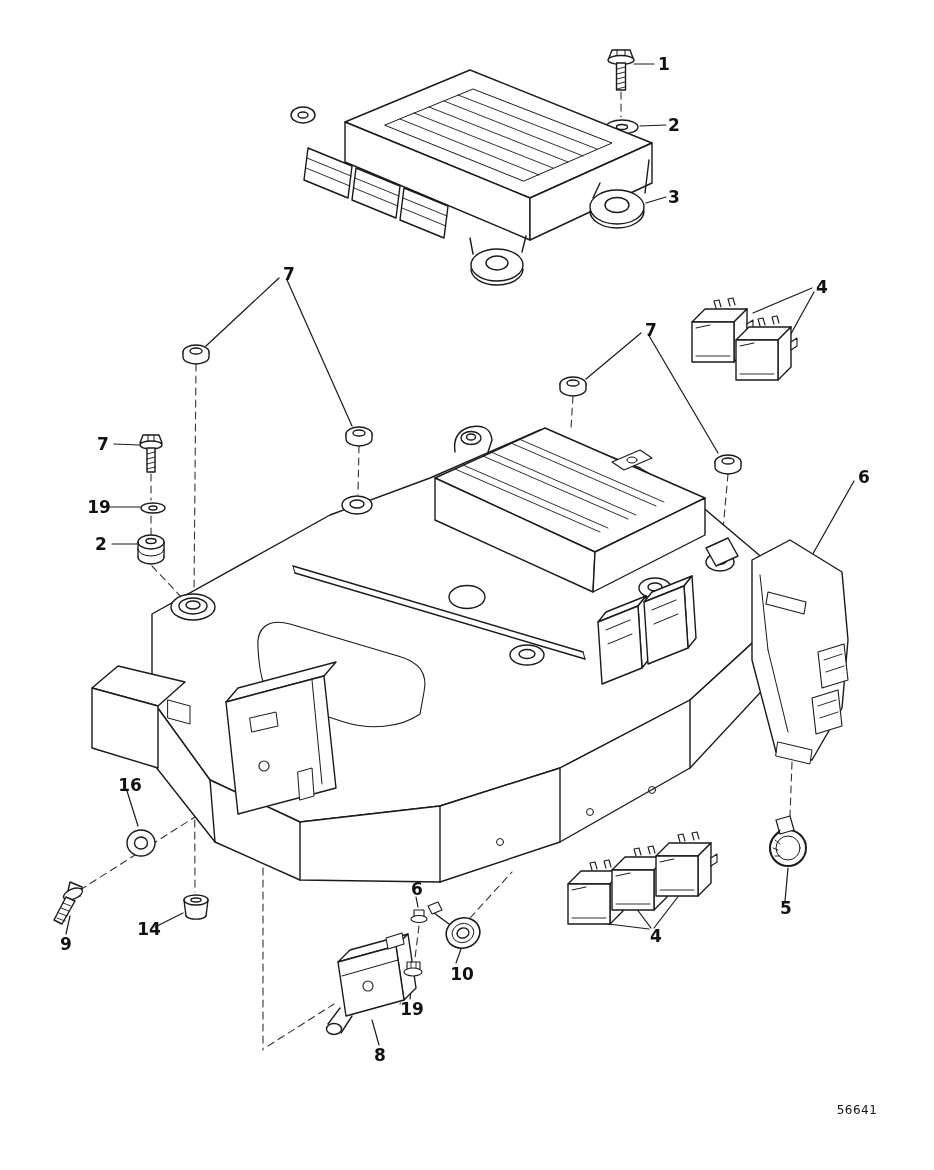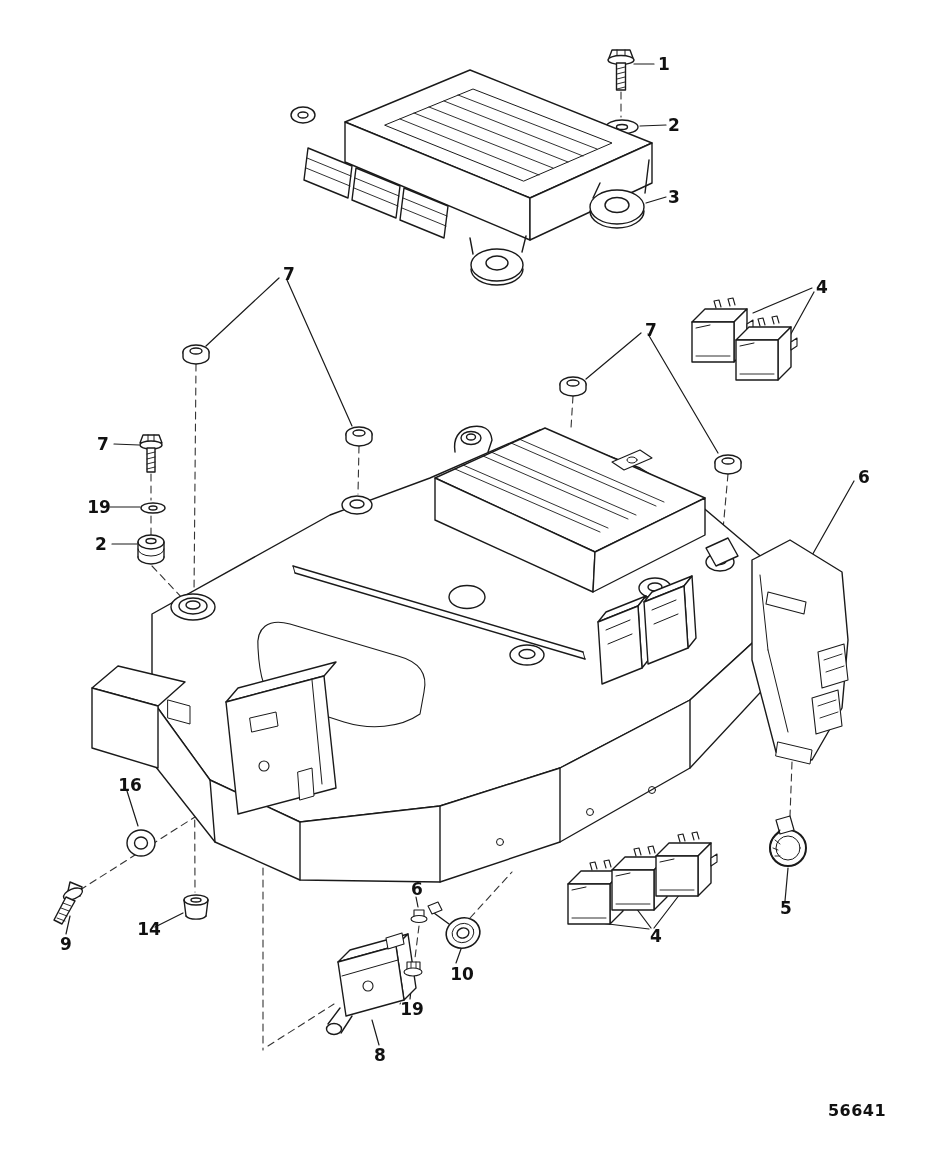--- a/index.html
+++ b/index.html
@@ -2,21 +2,21 @@
 <html><head>
 <meta charset="utf-8">
 <style>
   html,body{margin:0;padding:0;background:#ffffff;}
   .stage{position:relative;width:934px;height:1170px;background:#fff;overflow:hidden;
          font-family:"DejaVu Sans","Liberation Sans",sans-serif;}
   .artwork{position:absolute;left:0;top:0;}
   .callout{position:absolute;transform:translate(-50%,-50%);
            font-weight:bold;font-size:17px;color:#111;line-height:1;cursor:default;}
   .drawing-number{position:absolute;transform:translate(-50%,-50%);
-           font-weight:bold;font-size:16px;color:#111;letter-spacing:.5px;}
+           font-weight:normal;font-size:12px;color:#111;letter-spacing:.5px;}
   svg line, svg path, svg ellipse, svg circle, svg rect, svg polygon{vector-effect:non-scaling-stroke;}
 </style>
 </head>
 <body>
 
 <div class="stage">
 
 <svg class="artwork" width="934" height="1170" viewBox="0 0 934 1170" fill="none" stroke="#1a1a1a" stroke-width="1.4" stroke-linejoin="round" stroke-linecap="round">
 
   <defs>

